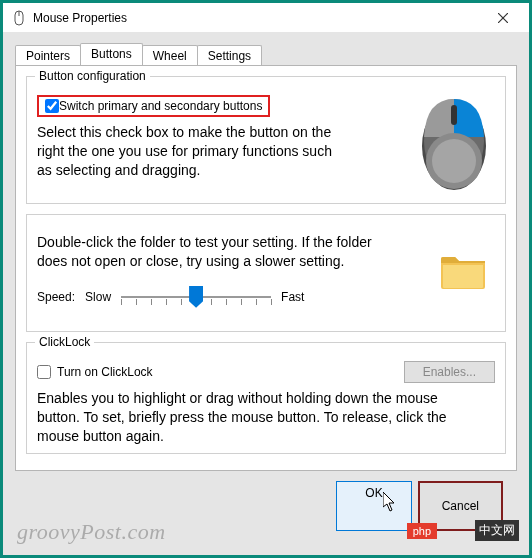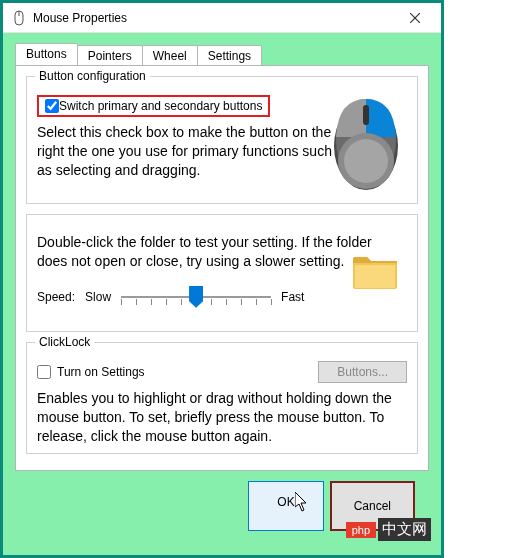--- a/index.html
+++ b/index.html
@@ -8,24 +8,24 @@
     font-family: "Segoe UI", Tahoma, sans-serif;
     font-size: 12px;
     background: #fff;
     width: 532px;
     height: 558px;
     position: relative;
     color: #000;
   }
   .outer-border {
     border: 3px solid #0a8a7a;
-    width: 444px;
+    width: 532px;
     height: 558px;
     position: relative;
-    background: #86efac;
+    background: #e5e5e5;
   }
   .titlebar {
     height: 30px;
     background: #fff;
     display: flex;
     align-items: center;
     padding: 0 4px 0 8px;
     border-bottom: 1px solid #e5e5e5;
   }
   .titlebar .icon-slot {
@@ -153,21 +153,21 @@
   }
   .bottom-btns {
     display: flex;
     justify-content: flex-end;
     gap: 6px;
     padding: 10px 14px 0 0;
   }
   .btn-ok {
     border: 1px solid #0078d7;
     background: #e5f1fb;
-    padding: 13px 28px;
+    padding: 4px 28px;
     position: relative;
   }
   .btn-std {
     border: 2px solid #7f1d1d;
     background: #e1e1e1;
     padding: 16px 22px;
   }
   .cursor {
     position: absolute;
     pointer-events: none;
@@ -190,21 +190,21 @@
   .php-label {
     background: #e43b2c;
     color: #fff;
     font-weight: normal;
     font-size: 11px;
     padding: 2px 6px;
     font-family: Arial, sans-serif;
   }
   .php-cn {
     background: #333; color: #fff;
-    font-size: 15px; padding: 2px 4px;
+    font-size: 12px; padding: 2px 4px; margin-left: 36px;
   }
 </style>
 </head>
 <body>
 
 <div class="outer-border">
 
   <div class="titlebar">
     <span class="icon-slot">
       <svg viewBox="0 0 16 16" width="16" height="16">
@@ -216,22 +216,22 @@
     <div class="close-btn">
       <svg viewBox="0 0 10 10" width="10" height="10">
         <line x1="0" y1="0" x2="10" y2="10" stroke="currentColor" stroke-width="1.2"></line>
         <line x1="10" y1="0" x2="0" y2="10" stroke="currentColor" stroke-width="1.2"></line>
       </svg>
     </div>
   </div>
 
   <div class="content">
     <div class="tabstrip">
+      <div class="tab">Pointers</div>
       <div class="tab active">Buttons</div>
-      <div class="tab">Pointers</div>
       <div class="tab">Wheel</div>
       <div class="tab">Settings</div>
     </div>
 
     <div class="tabbody">
 
       <div class="groupbox" style="height:128px;">
         <span class="group-legend">Button configuration</span>
 
         <div class="highlight-box">
@@ -287,40 +287,41 @@
           </svg>
         </div>
       </div>
 
       <div class="groupbox" style="height:112px;">
         <span class="group-legend">ClickLock</span>
 
         <div class="clicklock-row">
           <label style="display:flex;align-items:center;gap:6px;">
             <input type="checkbox" style="">
-            <span>Turn on Settings</span>
+            <span>Turn on ClickLock</span>
           </label>
-          <div class="btn disabled">Buttons...</div>
+          <div class="btn disabled">Enables...</div>
         </div>
 
         <div class="desc" style="max-width:440px;">Enables you to highlight or drag without holding down the mouse button. To set, briefly press the mouse button. To release, click the mouse button again.</div>
       </div>
 
     </div>
 
     <div class="bottom-btns">
       <div class="btn-ok">
         <span>OK</span>
         <svg class="cursor" style="left:46px;top:10px;" width="14" height="20" viewBox="0 0 14 20">
           <path d="M0 0 L0 15 L4 12 L7 19 L9 18 L6 11 L11 11 Z" fill="#fff" stroke="#000" stroke-width="1"></path>
         </svg>
       </div>
       <div class="btn-std">Cancel</div>
     </div>
   </div>
 
+  <div class="watermark">groovyPost.com</div>
 
   <div class="php-badge">
     <span class="php-label">php</span>
     <span class="php-cn">中文网</span>
   </div>
 
 </div>
 
 </body></html>

